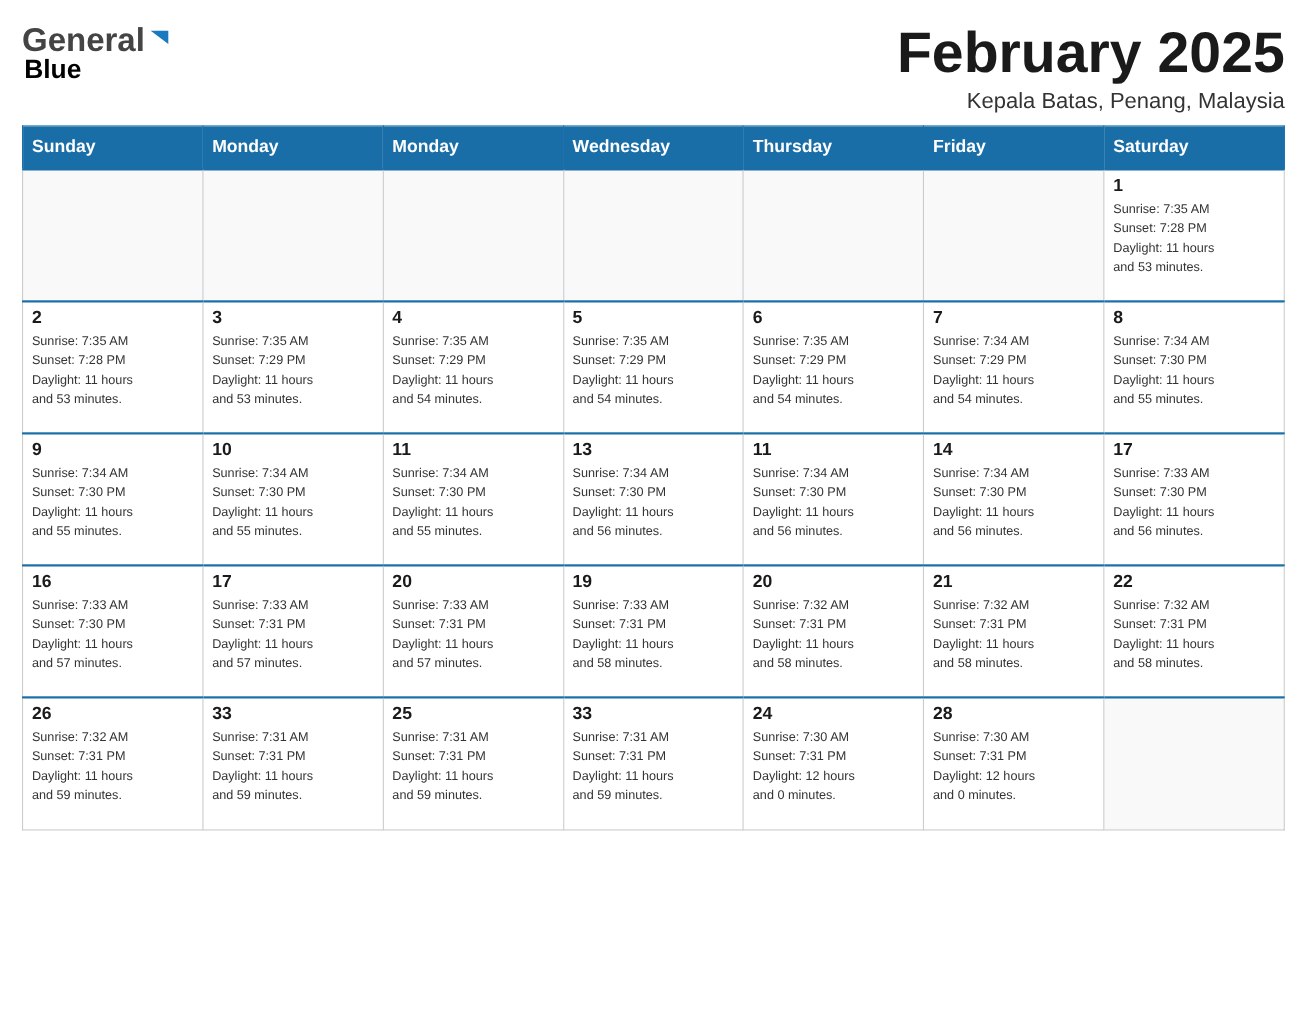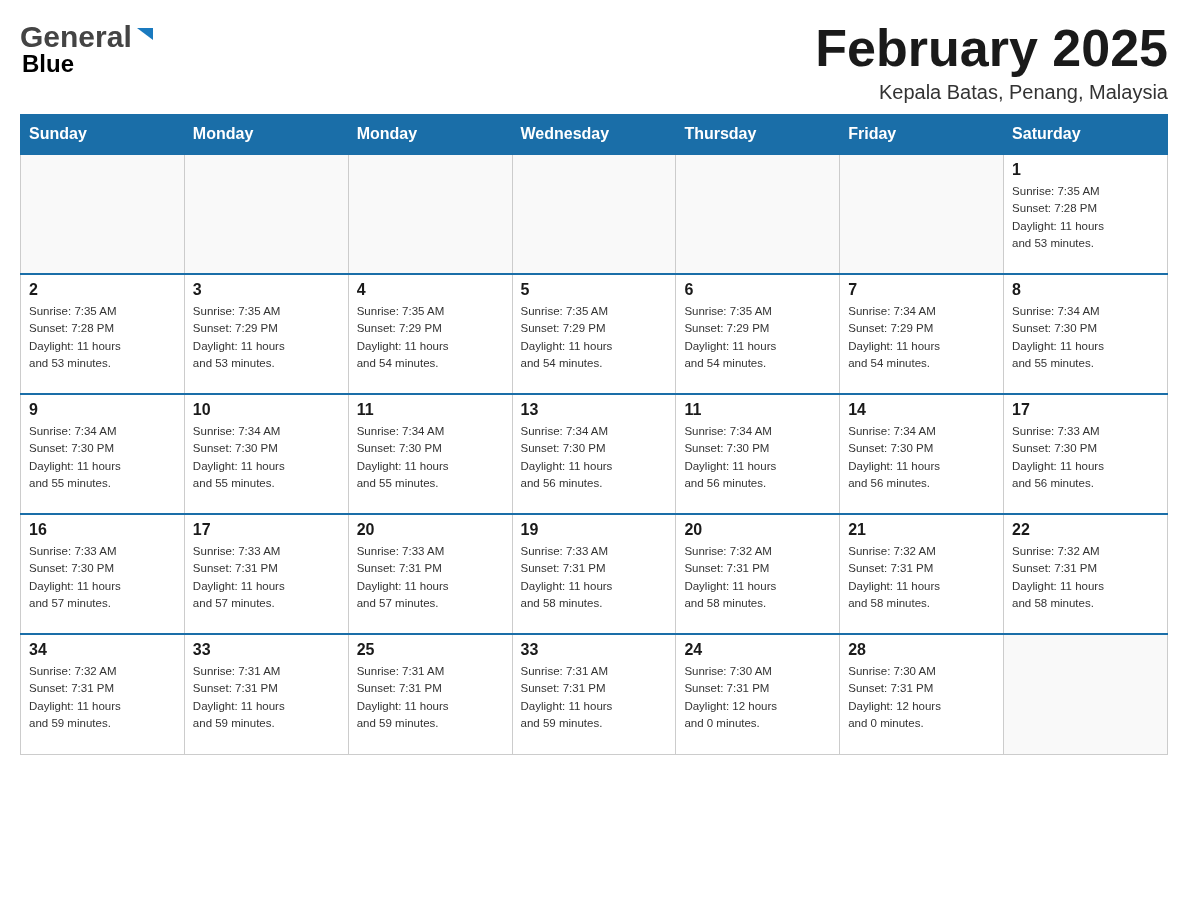--- a/index.html
+++ b/index.html
@@ -230,21 +230,21 @@
           <div class="day-number">21</div>
           <div class="day-info">Sunrise: 7:32 AM<br>Sunset: 7:31 PM<br>Daylight: 11 hours<br>and 58 minutes.</div>
         </td>
         <td>
           <div class="day-number">22</div>
           <div class="day-info">Sunrise: 7:32 AM<br>Sunset: 7:31 PM<br>Daylight: 11 hours<br>and 58 minutes.</div>
         </td>
       </tr>
       <tr>
         <td>
-          <div class="day-number">34</div>
+          <div class="day-number">26</div>
           <div class="day-info">Sunrise: 7:32 AM<br>Sunset: 7:31 PM<br>Daylight: 11 hours<br>and 59 minutes.</div>
         </td>
         <td>
           <div class="day-number">33</div>
           <div class="day-info">Sunrise: 7:31 AM<br>Sunset: 7:31 PM<br>Daylight: 11 hours<br>and 59 minutes.</div>
         </td>
         <td>
           <div class="day-number">25</div>
           <div class="day-info">Sunrise: 7:31 AM<br>Sunset: 7:31 PM<br>Daylight: 11 hours<br>and 59 minutes.</div>
         </td>

